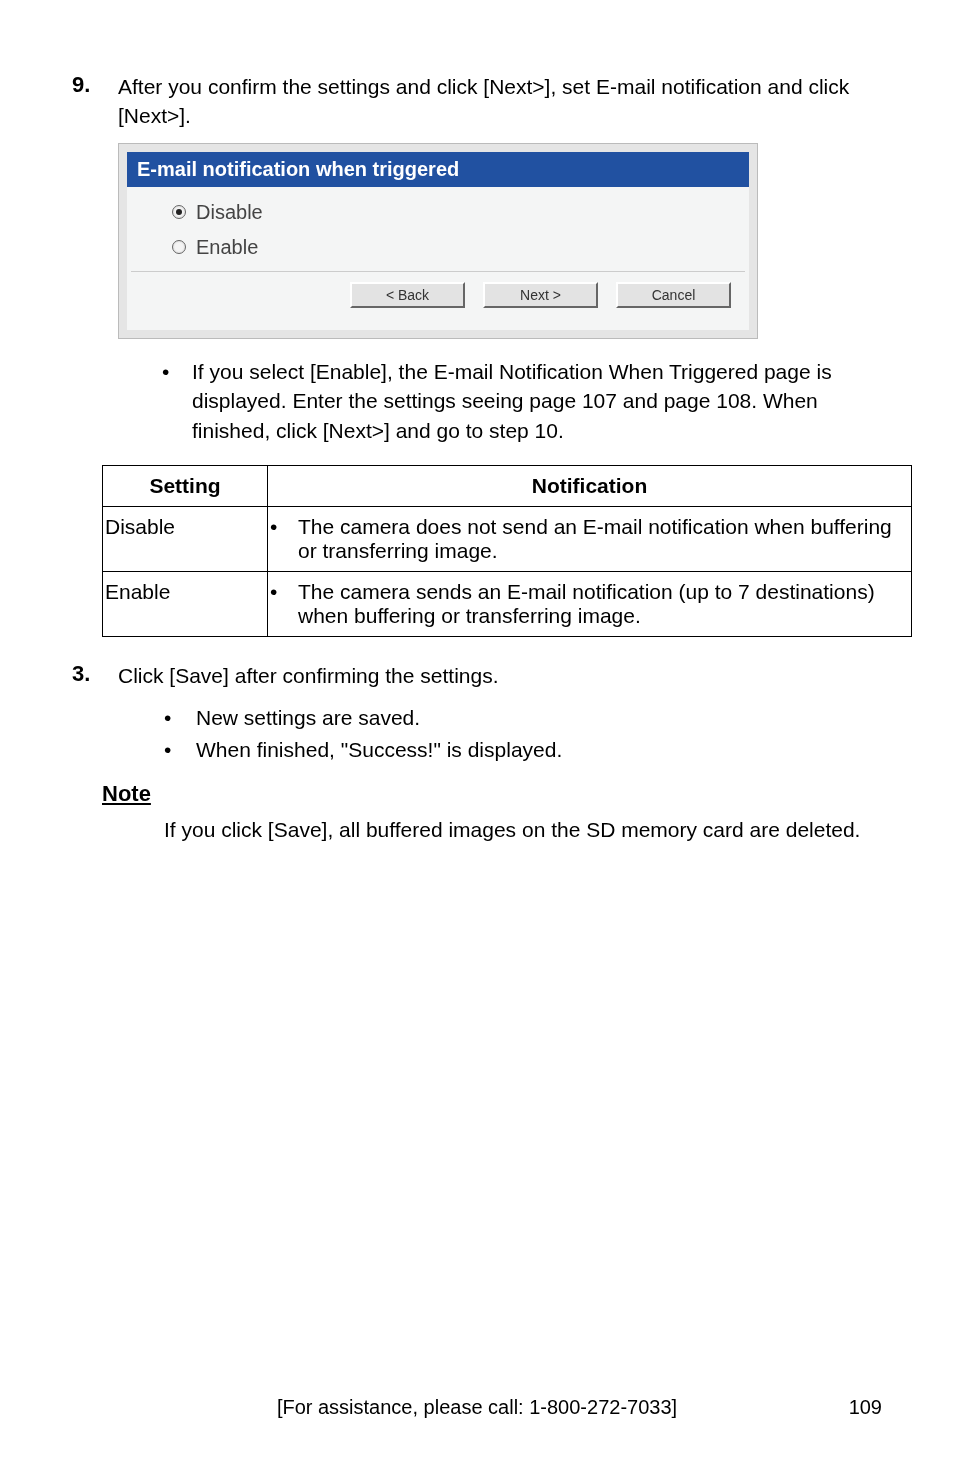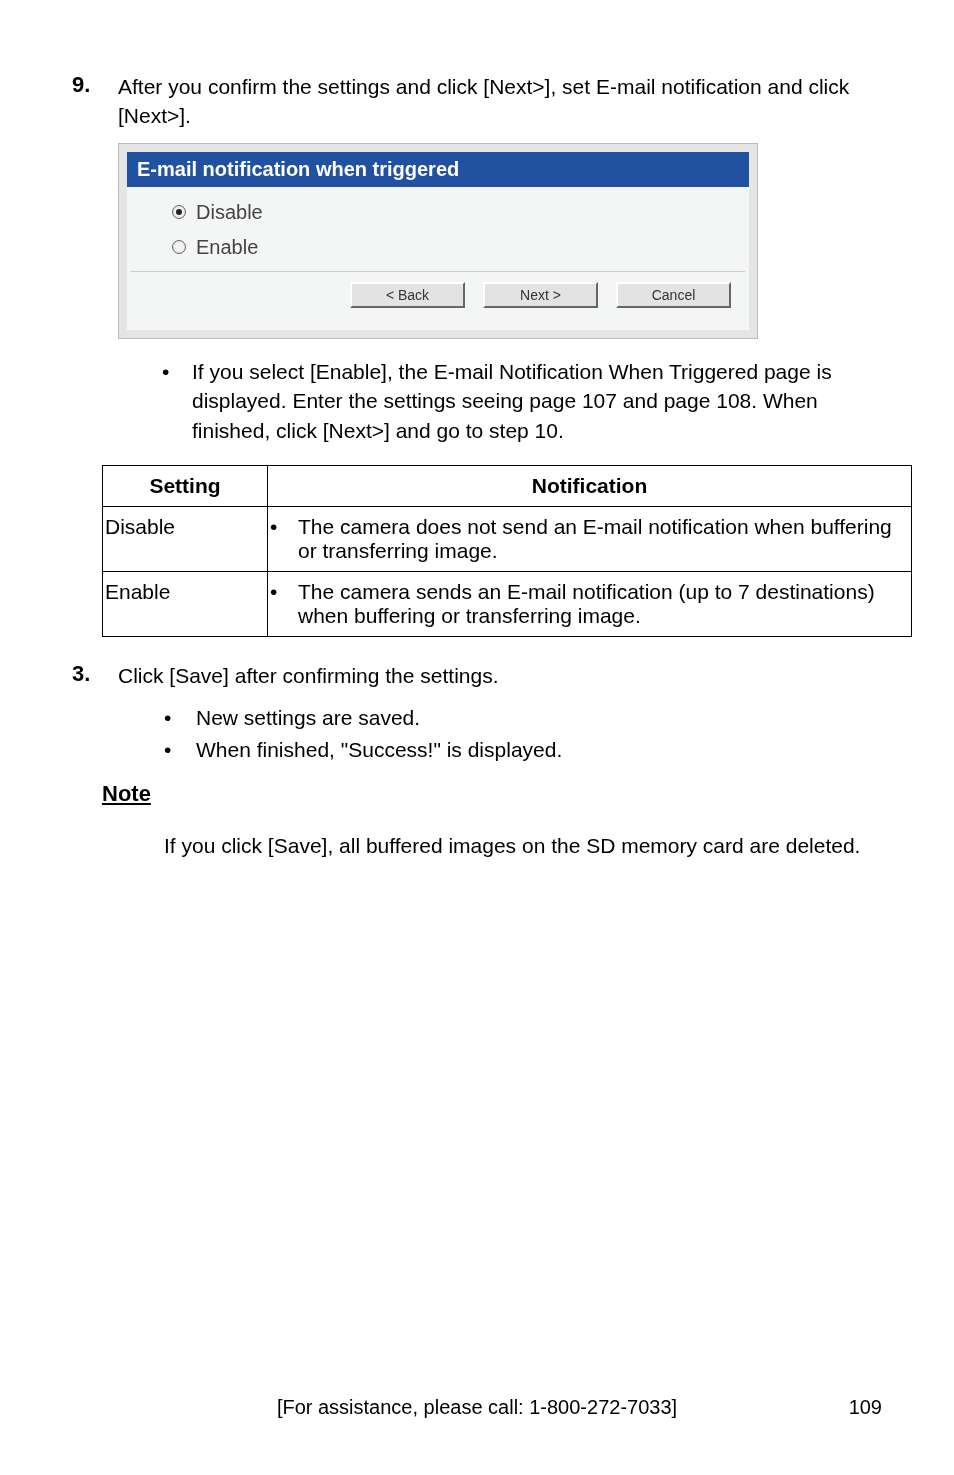--- a/index.html
+++ b/index.html
@@ -165,21 +165,21 @@
     .sub-bullets .dot {
       width: 32px;
       flex-shrink: 0;
     }
     .note-heading {
       font-size: 22px;
       font-weight: bold;
       text-decoration: underline;
       margin-top: 16px;
       margin-left: 30px;
-      margin-bottom: 24px;
+      margin-bottom: 8px;
     }
     .note-text {
       font-size: 21px;
       margin-left: 92px;
       line-height: 1.4;
     }
     .footer {
       position: absolute;
       bottom: 56px;
       left: 0;

